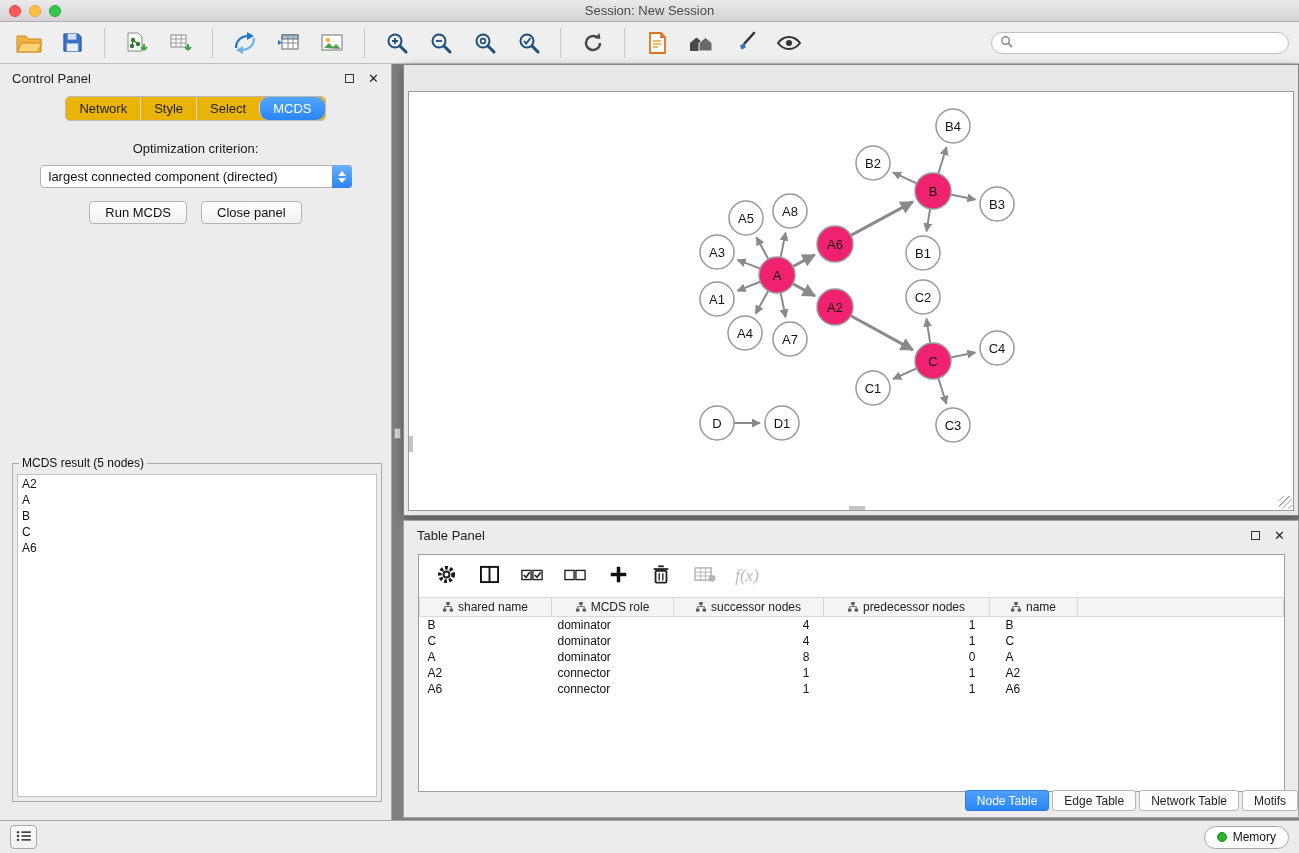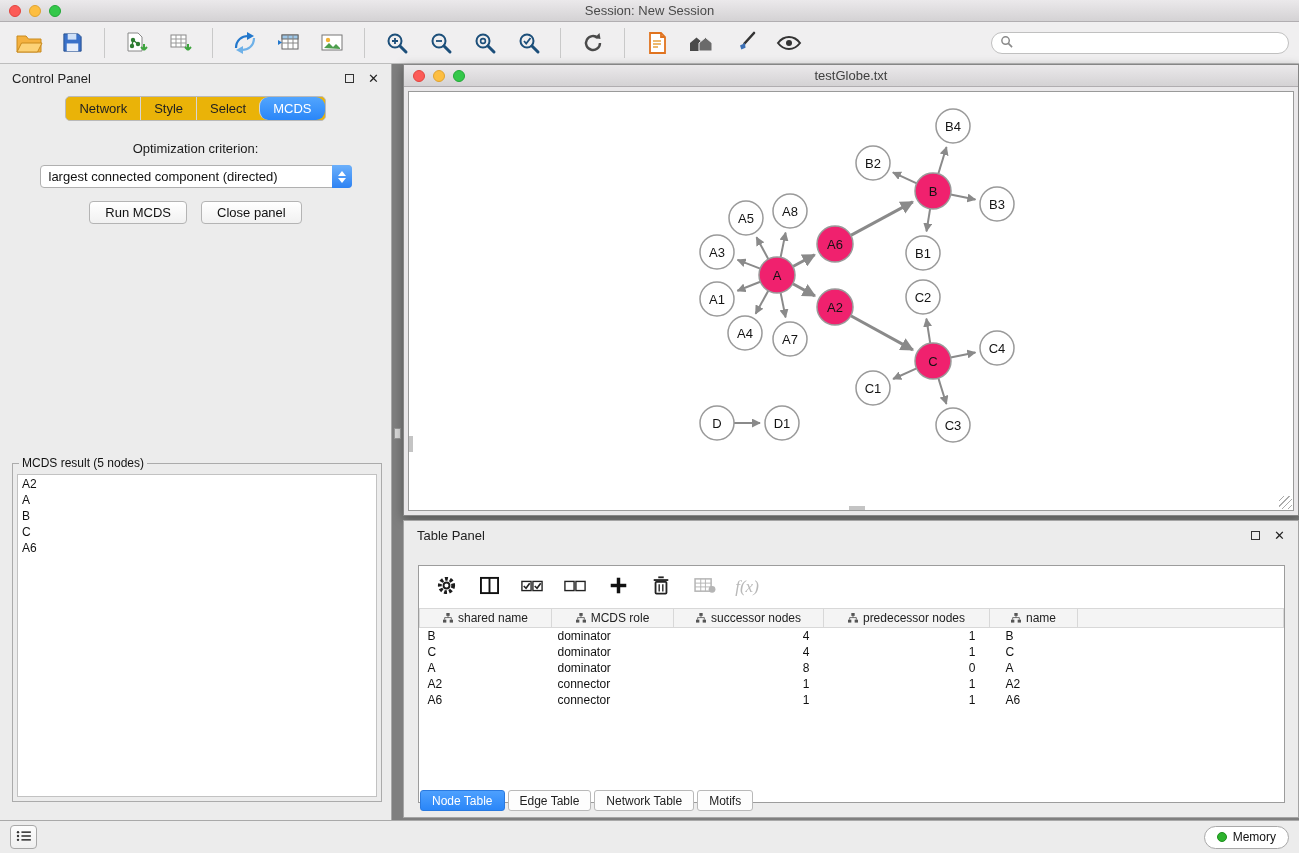--- a/index.html
+++ b/index.html
@@ -83,36 +83,36 @@
   .nw-grip { position:absolute; right:1px; bottom:1px; width:13px; height:13px;
     background:repeating-linear-gradient(135deg, transparent 0 3px, #ababab 3px 4px); }
   .mark-left { position:absolute; left:0; top:344px; width:4px; height:16px; background:#c4c4c4; }
   .mark-bottom { position:absolute; bottom:0; left:440px; width:16px; height:4px; background:#c4c4c4; }
 
   
   .table-panel { position:absolute; left:403px; top:520px; width:896px; height:298px;
     background:#ececec; border:1px solid #a5a5a5; }
   .tp-header { height:28px; display:flex; align-items:center; padding:0 13px; gap:14px; }
   .tp-title { font-size:13px; color:#222; flex:1; }
-  .tp-content { position:absolute; left:14px; right:13px; top:44px; height:238px;
+  .tp-content { position:absolute; left:14px; right:13px; top:33px; height:238px;
     background:#fff; border:1px solid #9c9c9c; overflow:hidden; }
   .tp-toolbar { height:42px; display:flex; align-items:center; gap:21px; padding:0 16px; }
   .tp-toolbar .tico { width:22px; height:22px; display:flex; align-items:center; justify-content:center;
     background:none; border:none; }
   .fx { font-family:"Liberation Serif","DejaVu Serif",serif; font-style:italic; font-size:17px;
     color:#b9b9b9; }
   .node-table { border-collapse:collapse; width:100%; table-layout:fixed; font-size:12px; color:#111; }
   .node-table th { background:#f4f4f4; border:1px solid #d8d8d8; font-weight:normal; height:19px;
     white-space:nowrap; overflow:hidden; color:#222; }
   .node-table td { height:16px; padding:0 6px; white-space:nowrap; overflow:hidden; }
   .node-table td.col0 { padding-left:8px; }
   .node-table td.col2, .node-table td.col3 { text-align:right; padding-right:14px; }
   .node-table td.col4 { padding-left:16px; }
   .hico { display:inline-block; vertical-align:-1px; margin-right:5px; }
-  .tp-tabs { position:absolute; left:16px; right:0; bottom:6px; display:flex; justify-content:flex-start; gap:3px; }
+  .tp-tabs { position:absolute; left:16px; right:0; bottom:6px; display:flex; justify-content:flex-end; gap:3px; }
   .tp-tab { height:21px; display:flex; align-items:center; padding:0 11px; font-size:12px;
     background:#fdfdfd; border:1px solid #b9b9b9; border-radius:3px; color:#222; }
   .tp-tab.active { background:linear-gradient(#4da0fe,#2a86f8); border-color:#2a7ae0; color:#fff; }
 
   
   .statusbar { position:absolute; left:0; right:0; bottom:0; height:33px; background:#ececec;
     border-top:1px solid #a9a9a9; display:flex; align-items:center; padding:0 10px; }
   .sb-left-button { width:27px; height:24px; border:1px solid #a8a8a8; border-radius:4px;
     background:linear-gradient(#fdfdfd,#efefef); display:flex; align-items:center; justify-content:center; }
   .memory-button { margin-left:auto; height:23px; border:1px solid #a8a8a8; border-radius:12px;
@@ -328,28 +328,20 @@
           <div class="result-item">A2</div>
           <div class="result-item">A</div>
           <div class="result-item">B</div>
           <div class="result-item">C</div>
           <div class="result-item">A6</div>
         </div>
     </fieldset>
   </div>
 
   <div class="network-window">
-    <div class="nw-titlebar">
-      <div class="lights">
-        <span class="light red"></span>
-        <span class="light yellow"></span>
-        <span class="light green"></span>
-      </div>
-      <div class="nw-title">testGlobe.txt</div>
-    </div>
     <div class="nw-canvas">
       <svg xmlns="http://www.w3.org/2000/svg">
         <defs>
           <marker id="arrowhead" viewBox="0 0 10 10" refX="9" refY="5" markerWidth="4.5" markerHeight="4.5" orient="auto">
             <path d="M0 0L10 5L0 10z" fill="#8a8a8a"></path>
           </marker>
         </defs>
       <line x1="351.3" y1="189.7" x2="328.4" y2="198.8" stroke="#8a8a8a" stroke-width="2" marker-end="url(#arrowhead)"></line>
           <line x1="351.2" y1="176.6" x2="328.5" y2="167.9" stroke="#8a8a8a" stroke-width="2" marker-end="url(#arrowhead)"></line>
           <line x1="359.4" y1="167.2" x2="347.5" y2="145.3" stroke="#8a8a8a" stroke-width="2" marker-end="url(#arrowhead)"></line>

